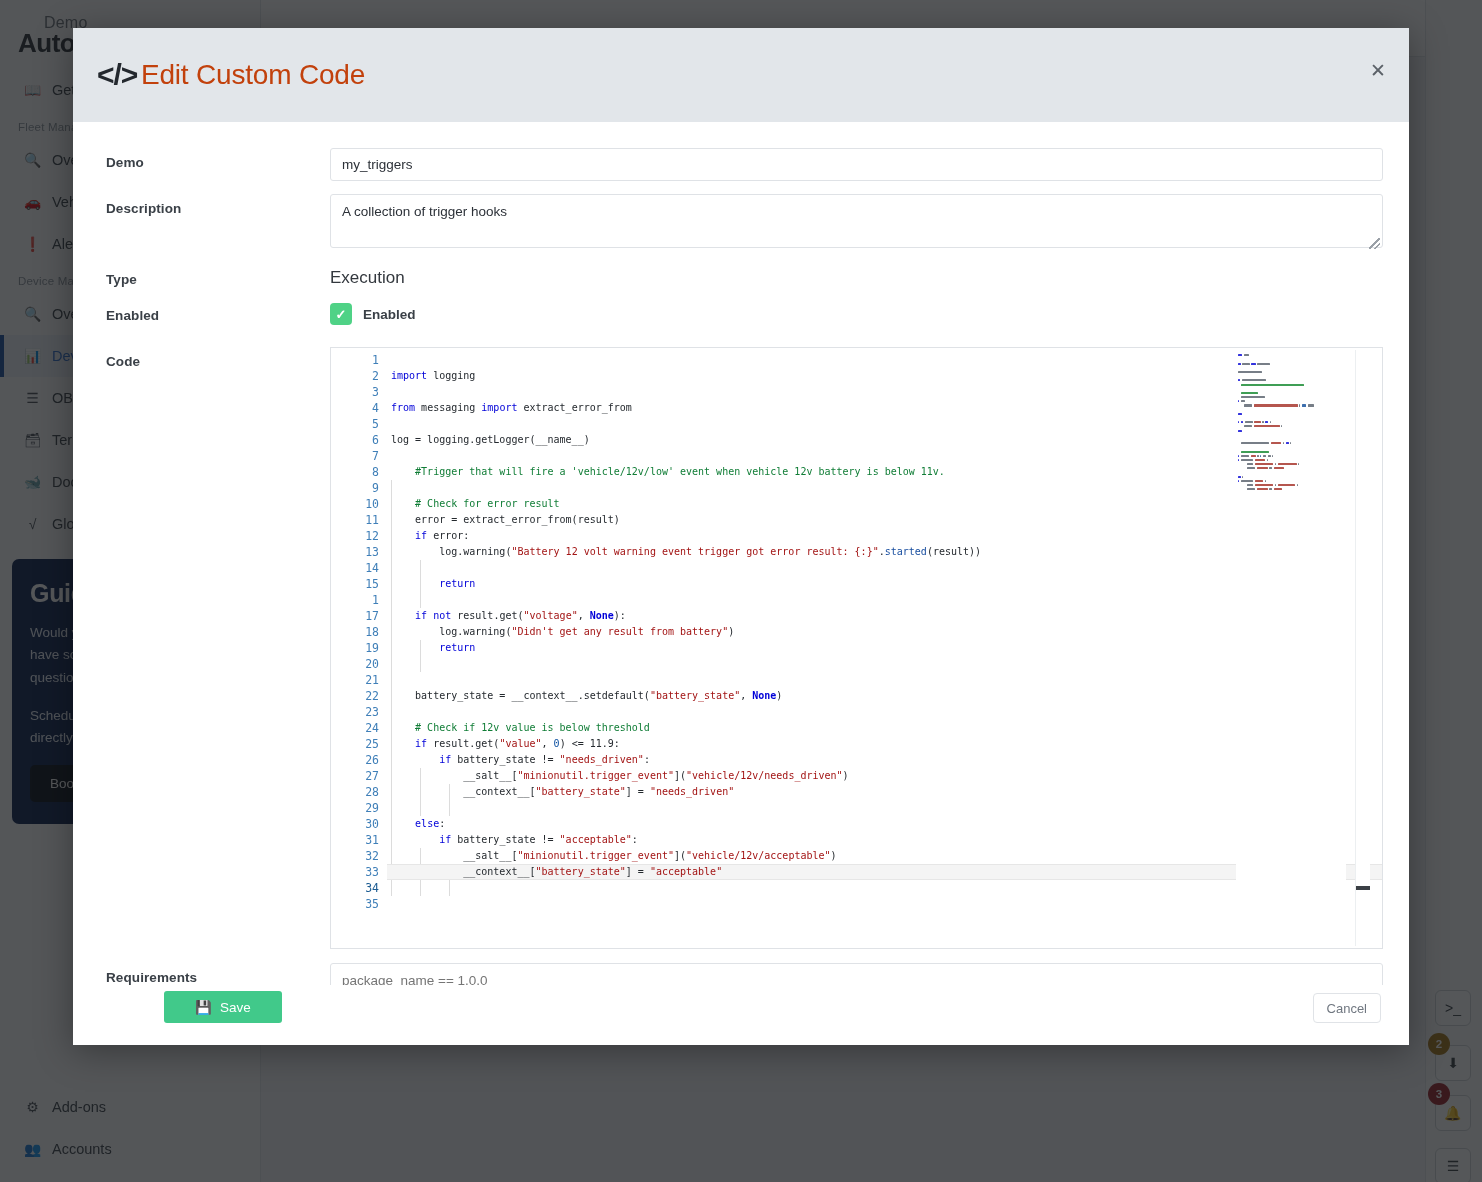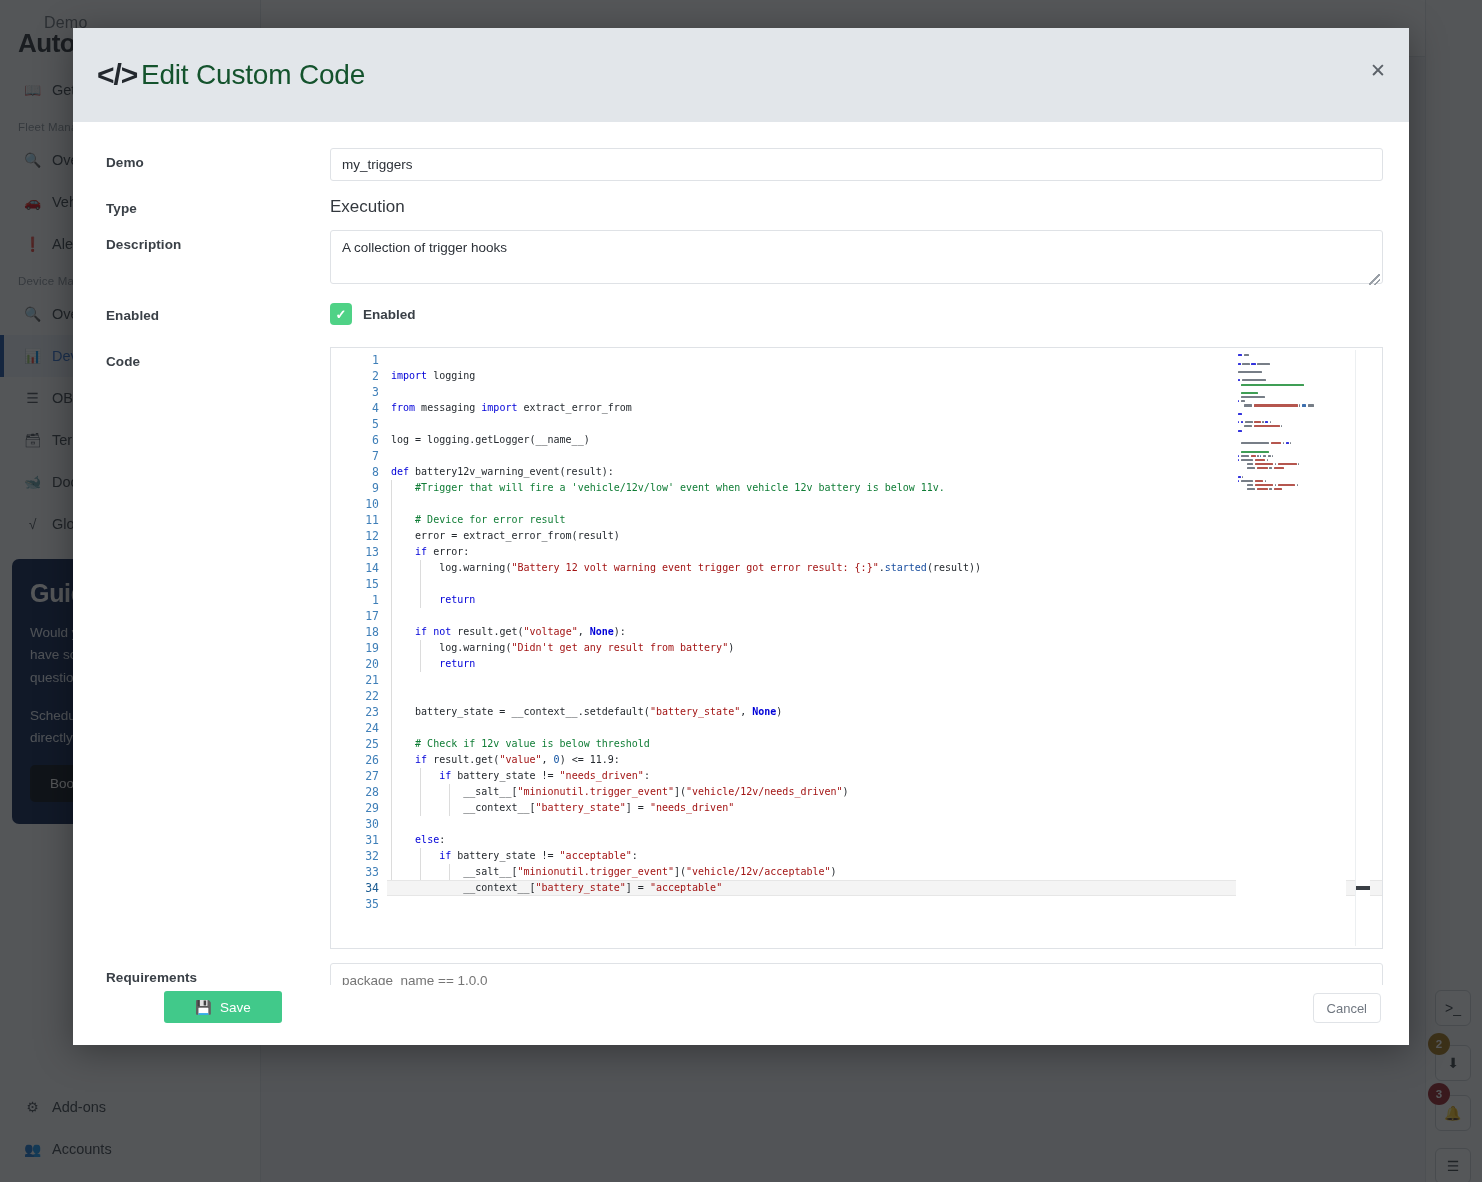--- a/index.html
+++ b/index.html
@@ -80,21 +80,21 @@
   .modal {
     position:absolute; left:73px; top:28px; width:1336px; height:1017px;
     background:#fff; box-shadow:0 6px 34px rgba(0,0,0,.35);
     display:flex; flex-direction:column; overflow:hidden;
   }
   .modal-head {
     height:94px; background:#e2e6ea; display:flex; align-items:center;
     padding:0 22px 0 24px; position:relative; flex:0 0 auto;
   }
   .head-ico { font-size:30px; font-weight:700; color:#23282e; letter-spacing:-1px; width:44px;}
-  .head-title { font-size:28px; color:#14532d; font-weight:400; letter-spacing:-.2px;text-align:right;}
+  .head-title { font-size:28px; color:#c2410c; font-weight:400; letter-spacing:-.2px;text-align:right;}
   .head-close {
     position:absolute; right:16px; top:27px; width:30px; height:30px;
     display:flex; align-items:center; justify-content:center;
     font-size:19px; color:#5b6168;
   }
 
   .modal-body { flex:1 1 auto; padding:26px 26px 0 17px; overflow:hidden; position:relative;}
   .frow { display:flex; align-items:flex-start; margin-bottom:13px;}
   .flabel {
     width:224px; flex:0 0 224px; padding-top:7px; padding-left:16px;
@@ -299,31 +299,31 @@
     <div class="modal-body">
 
       <div class="frow">
         <div class="flabel">Demo</div>
         <div class="fctl">
           <input class="inp" value="my_triggers" style="">
         </div>
       </div>
 
       <div class="frow">
-        <div class="flabel">Type</div>
-        <div class="fctl">
-          <div class="ftext">Execution</div>
-        </div>
-      </div>
-
-      <div class="frow">
         <div class="flabel">Description</div>
         <div class="fctl ta-wrap">
           <textarea class="ta" style="">A collection of trigger hooks</textarea>
           <span class="ta-grip"></span>
+        </div>
+      </div>
+
+      <div class="frow">
+        <div class="flabel">Type</div>
+        <div class="fctl">
+          <div class="ftext">Execution</div>
         </div>
       </div>
 
       <div class="frow" style="margin-bottom:22px">
         <div class="flabel">Enabled</div>
         <div class="fctl">
           <div class="chk-row">
             <span class="chk">✓</span>
             <span class="chk-lab">Enabled</span>
           </div>
@@ -382,24 +382,23 @@
                   <div class="iguide" style="left: 62.24px; top: 516px; height: 32px;"></div>
                 </div>
               <div id="codelines">
                   <div class="cline">&nbsp;</div>
                   <div class="cline"><span class="kw">import</span><span> logging</span></div>
                   <div class="cline">&nbsp;</div>
                   <div class="cline"><span class="kw">from</span><span> messaging </span><span class="kw">import</span><span> extract_error_from</span></div>
                   <div class="cline">&nbsp;</div>
                   <div class="cline"><span>log = logging.getLogger(__name__)</span></div>
                   <div class="cline">&nbsp;</div>
-                  <div class="cline"><span class="kw">def</span><span> battery12v_warning_event(result):</span></div>
                   <div class="cline"><span class="cmt">    #Trigger that will fire a 'vehicle/12v/low' event when vehicle 12v battery is below 11v.</span></div>
                   <div class="cline">&nbsp;</div>
-                  <div class="cline"><span class="cmt">    # Device for error result</span></div>
+                  <div class="cline"><span class="cmt">    # Check for error result</span></div>
                   <div class="cline"><span>    error = extract_error_from(result)</span></div>
                   <div class="cline"><span>    </span><span class="kw">if</span><span> error:</span></div>
                   <div class="cline"><span>        log.warning(</span><span class="str">"Battery 12 volt warning event trigger got error result: {:}"</span><span>.</span><span class="fn">started</span><span>(result))</span></div>
                   <div class="cline">&nbsp;</div>
                   <div class="cline"><span>        </span><span class="kw">return</span></div>
                   <div class="cline">&nbsp;</div>
                   <div class="cline"><span>    </span><span class="kw">if</span><span> </span><span class="kw">not</span><span> result.get(</span><span class="str">"voltage"</span><span>, </span><span class="kw2">None</span><span>):</span></div>
                   <div class="cline"><span>        log.warning(</span><span class="str">"Didn't get any result from battery"</span><span>)</span></div>
                   <div class="cline"><span>        </span><span class="kw">return</span></div>
                   <div class="cline">&nbsp;</div>

